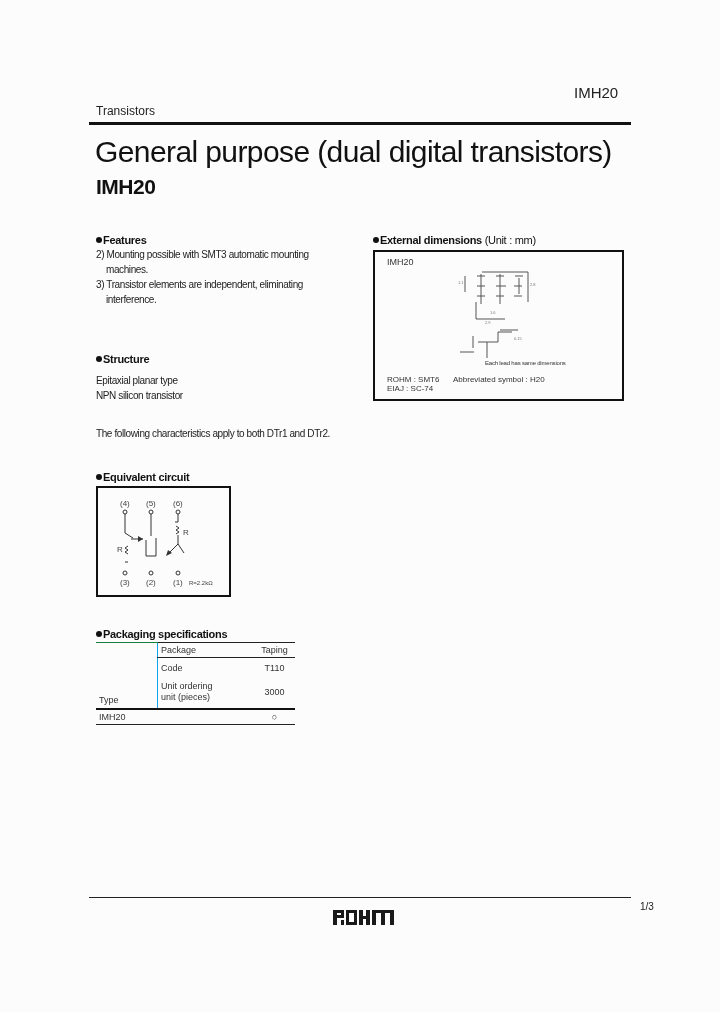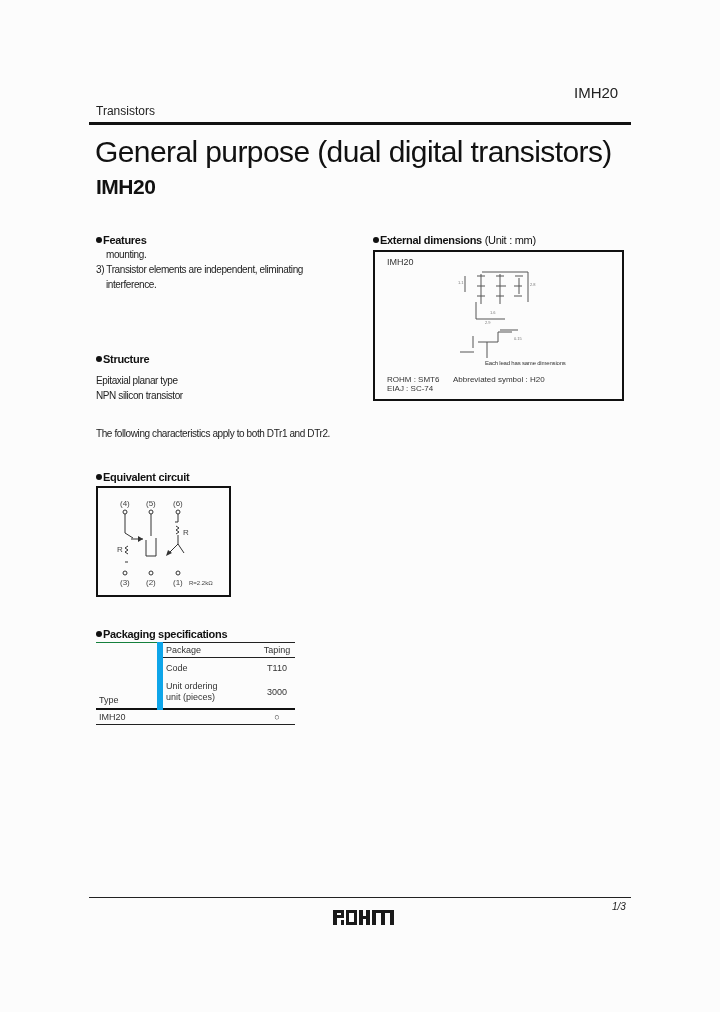--- a/index.html
+++ b/index.html
@@ -27,45 +27,46 @@
     .ext-note { position: absolute; left: 110px; top: 108px; font-size: 6px; color: #333; letter-spacing: -0.2px; }
     .ext-rohm { position: absolute; left: 12px; top: 123px; font-size: 8px; line-height: 9px; color: #333; }
     .ext-abbr { position: absolute; left: 78px; top: 123px; font-size: 8px; color: #333; }
 
     .circ-box { left: 96px; top: 486px; width: 131px; height: 107px; border: 2px solid #111; }
     .circ-box svg { position: absolute; left: 0; top: 0; }
 
     .pkg-table { left: 96px; top: 642px; width: 199px; border-collapse: collapse; font-size: 9px; color: #333; }
     .pkg-table td { padding: 2px 3px; vertical-align: middle; }
     .pkg-table .c-type { width: 55px; vertical-align: bottom; padding-bottom: 3px; }
-    .pkg-table .c-mid { border-left: 6px solid #0ea5e9; width: 90px; }
+    .pkg-table .c-mid { border-left: 1px solid #0ea5e9; width: 90px; }
     .pkg-table .c-right { text-align: center; }
     .pkg-table .rb td.c-mid, .pkg-table .rb td.c-right { border-bottom: 1px solid #222; }
     .pkg-table tr.thick td { border-top: 2px solid #111; }
     .pkg-table tr.last td { border-bottom: 1px solid #222; }
     .pkg-table .toprow td { border-top: 1px solid #222; }
 
     .foot-rule { left: 89px; top: 897px; width: 542px; height: 1px; background: #222; }
-    .page-num { left: 612px; top: 901px; font-size: 10px; color: #222; font-style: italic; }
+    .page-num { left: 640px; top: 901px; font-size: 10px; color: #222; }
     .logo { left: 333px; top: 910px; width: 61px; height: 15px; }
   </style>
 </head>
 <body>
 
 <div class="abs hdr-right">IMH20</div>
 <div class="abs hdr-left">Transistors</div>
 <div class="abs hdr-rule"></div>
 
 <div class="abs title">General purpose (dual digital transistors)</div>
 <div class="abs part">IMH20</div>
 
 <div class="abs" style="left:96px; top:234px;">
   <div class="sec-head"><span class="bul"></span><span>Features</span></div>
   <div style="margin-top:1px;">
-    <div class="body-txt" style="padding-left:10px;">    mounting.</div>
+    <div class="body-txt">2) Mounting possible with SMT3 automatic mounting</div>
+    <div class="body-txt" style="padding-left:10px;">    machines.</div>
     <div class="body-txt">3) Transistor elements are independent, eliminating</div>
     <div class="body-txt" style="padding-left:10px;">    interference.</div>
   </div>
 </div>
 
 <div class="abs" style="left:96px; top:353px;">
   <div class="sec-head"><span class="bul"></span><span>Structure</span></div>
   <div style="margin-top:8px;">
     <div class="body-txt">Epitaxial planar type</div>
     <div class="body-txt">NPN silicon transistor</div>

